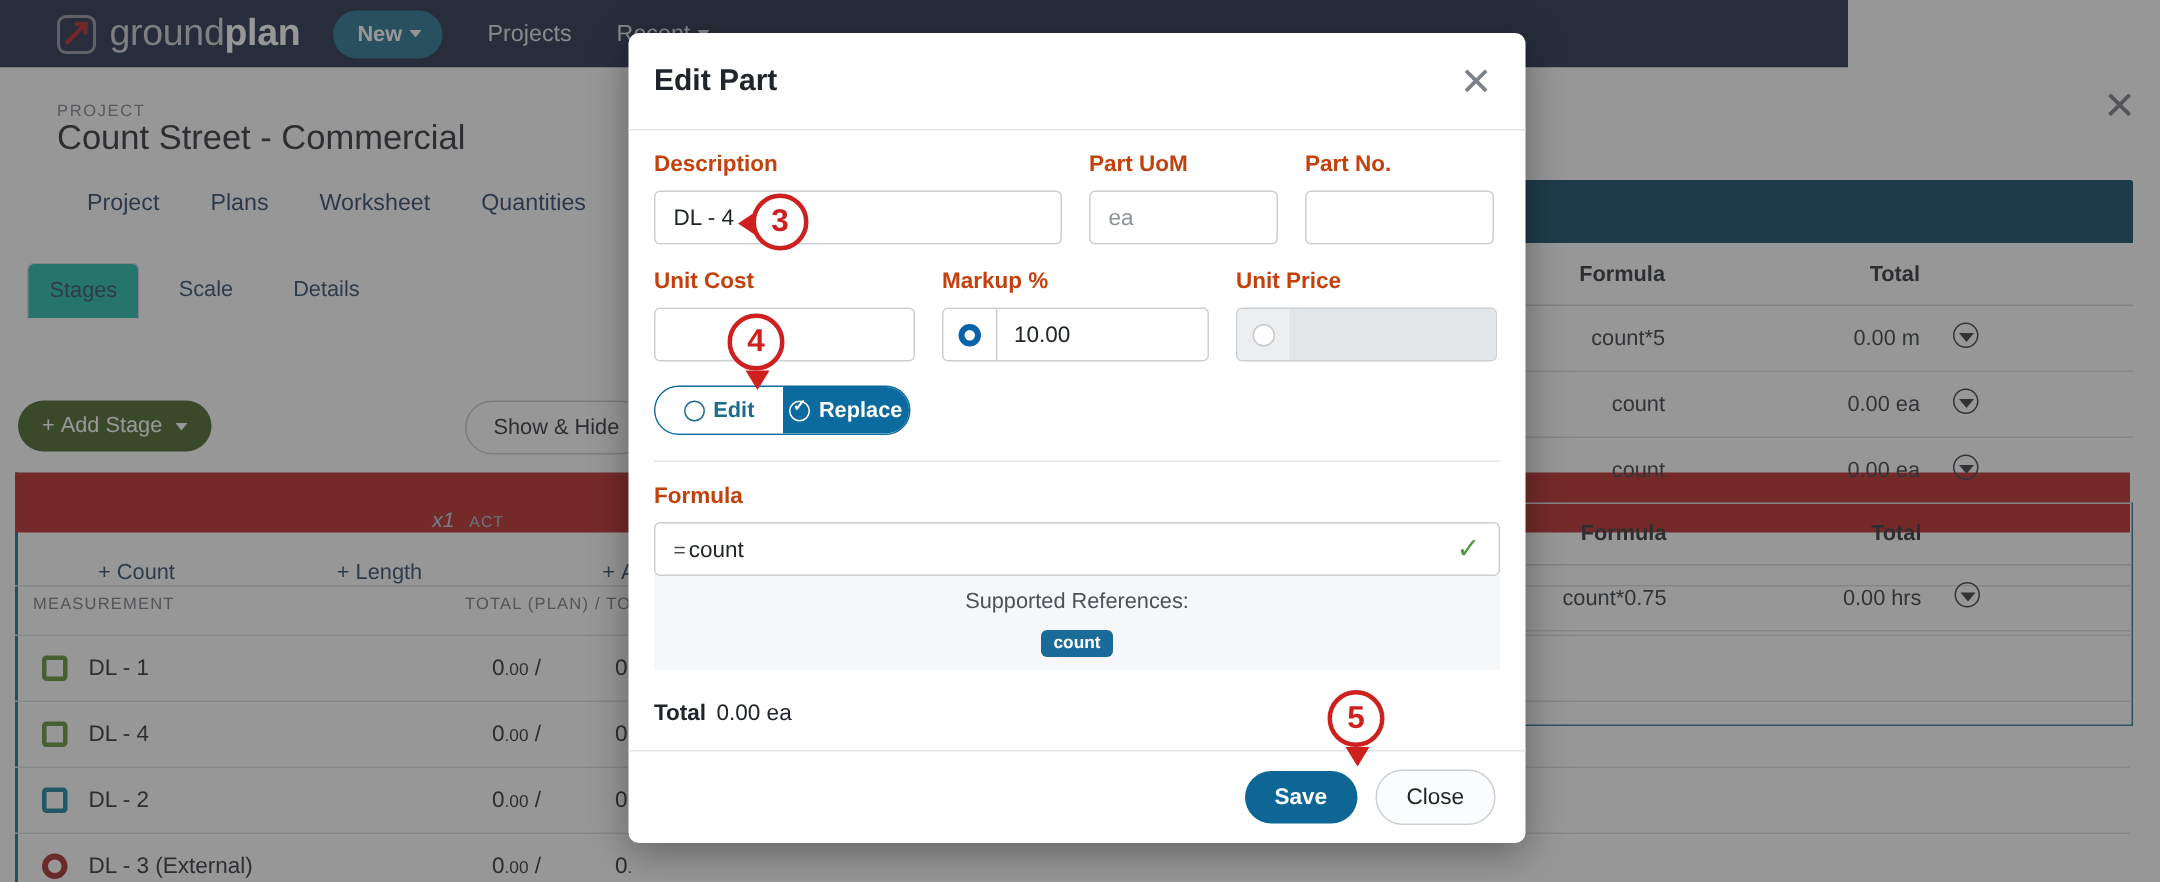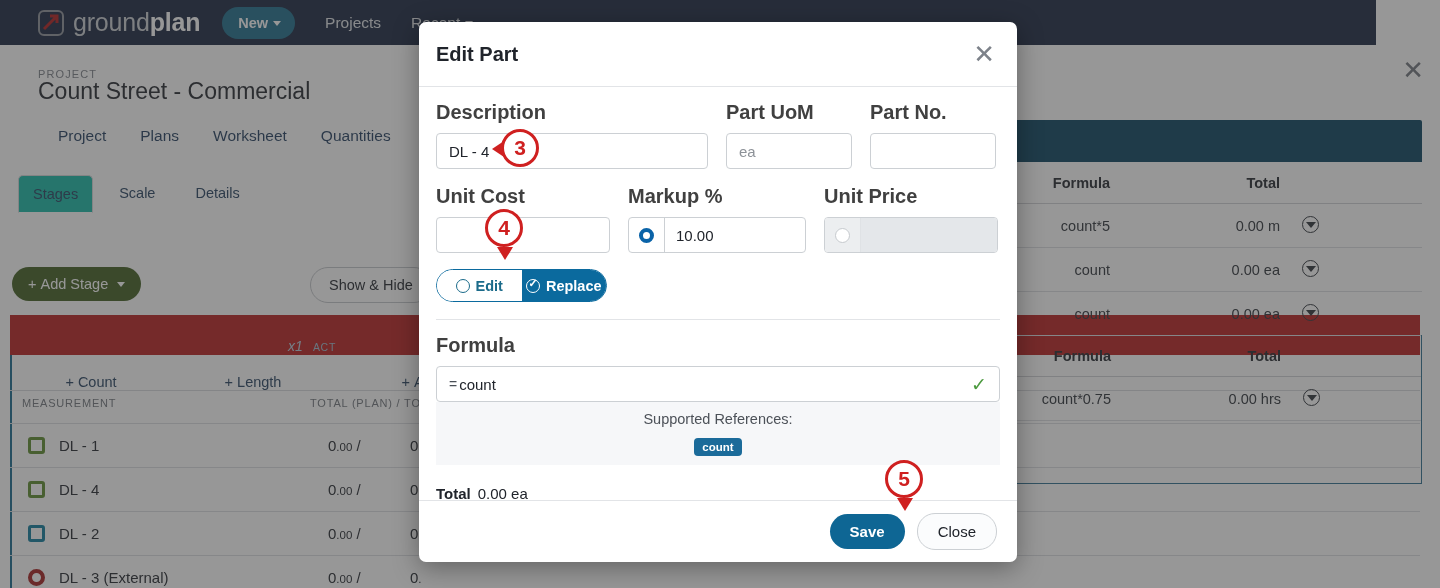--- a/index.html
+++ b/index.html
@@ -7,21 +7,21 @@
     width: 1440px; height: 588px;
     font-family: "Liberation Sans", sans-serif;
     overflow: hidden; background: #ffffff;
   }
   #root { position: relative; width: 1440px; height: 588px; }
 
   
   .app-bg { position: absolute; inset: 0; background: #ffffff; }
 
   .topnav {
-    position: absolute; top: 0; left: 0; width: 1376px; height: 45px;
+    position: absolute; top: 0; left: 0; width: 1232px; height: 45px;
     background: #15233d; display: flex; align-items: center; padding-left: 38px;
   }
   .logo-wrap { display: flex; align-items: center; gap: 9px; }
   .logo-mark {
     width: 26px; height: 26px; border-radius: 6px;
     border: 2.5px solid #8d9199; position: relative;
   }
   .logo-mark svg { position: absolute; left: 1px; top: 1px; }
   .logo-text { font-size: 25px; color: #c9ccd1; letter-spacing: -0.2px; }
   .logo-text b { color: #ffffff; font-weight: 700; }
@@ -112,21 +112,21 @@
     position:absolute; left:419px; top:22px; width:598px; height:540px;
     background:#ffffff; border-radius:7px; box-shadow:0 6px 26px rgba(0,0,0,.35);
     overflow:visible;
   }
   .modal-head { height:64px; display:flex; align-items:center; padding:0 22px 0 17px; }
   .modal-title { font-size:20px; font-weight:700; color:#20242b; }
   .modal-close { margin-left:auto; font-size:26px; color:#7d828a; line-height:1; }
   .modal-sep { height:1px; background:#e2e4e7; margin:0 0px; }
 
   .mbody { padding:14px 17px 0 17px; position:relative; }
-  .fl { font-size:20px; color:#404040; font-weight:600; margin-bottom:9px; }
+  .fl { font-size:15px; color:#c2410c; font-weight:600; margin-bottom:9px; }
   .fi {
     height:36px; border:1px solid #ccd0d4; border-radius:4px; background:#fff;
     display:flex; align-items:center; padding:0 12px; font-size:15px; color:#20242b;
   }
   .fi.ph { color:#8d9298; }
   .row1 { display:flex; gap:18px; }
   .row2 { display:flex; gap:18px; margin-top:16px; }
 
   .radio-grp { display:flex; height:36px; border:1px solid #ccd0d4; border-radius:4px; overflow:hidden; }
   .radio-cell { width:36px; display:flex; align-items:center; justify-content:center; border-right:1px solid #ccd0d4; }

